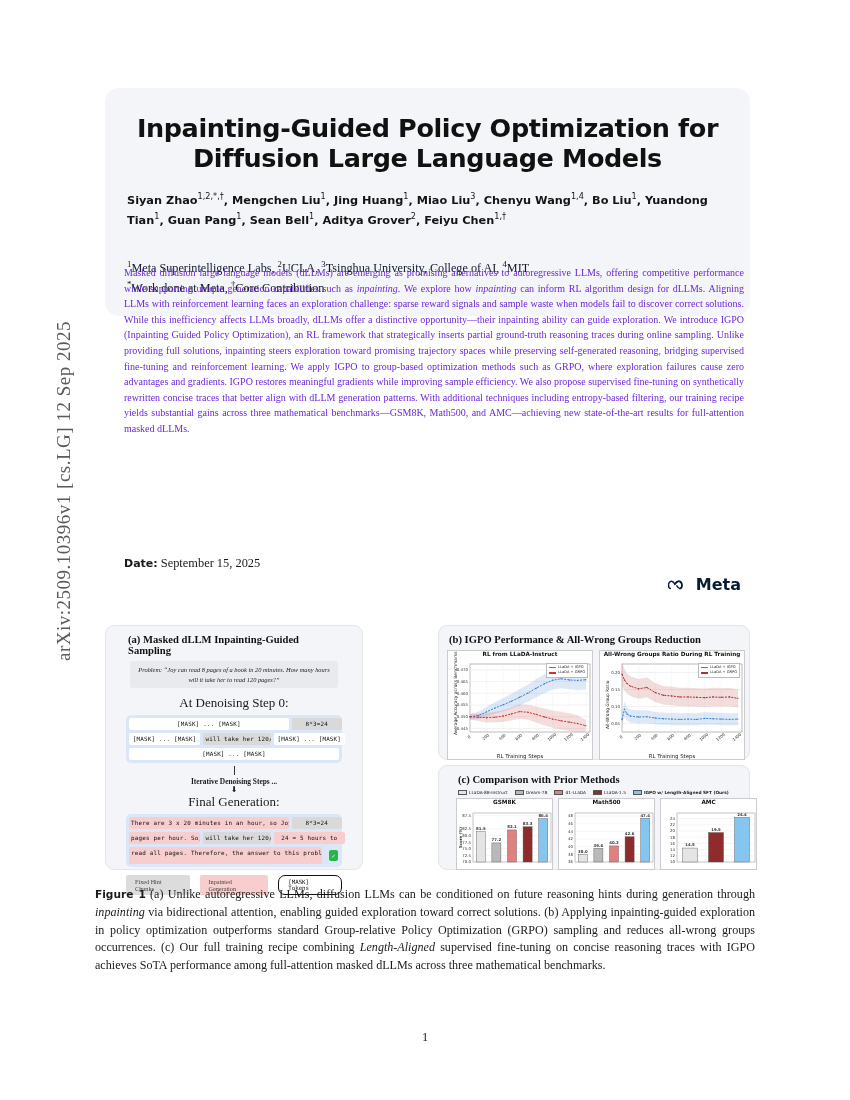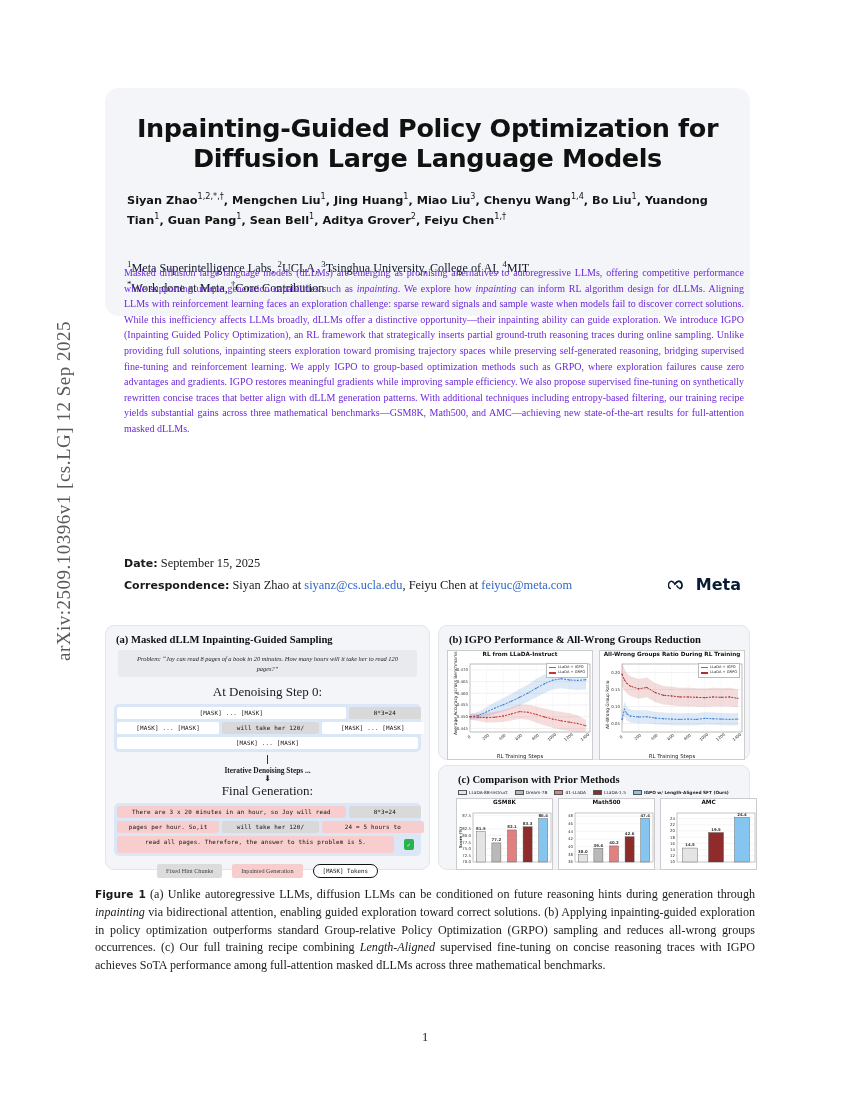--- a/index.html
+++ b/index.html
@@ -66,21 +66,21 @@
     font-family:"DejaVu Sans", sans-serif; font-weight:bold;
     font-size:16px; color:#0a1c33;
   }
 
   
   .figure{ position:absolute; left:105px; top:625px; width:645px; height:245px; }
   .panel{
     position:absolute; background:#f4f5f8; border-radius:9px;
     border:1px solid #e3e5ea;
   }
-  .panel-a{ left:0; top:0; width:325px; height:245px; padding:7px 8px; }
+  .panel-a{ left:0; top:0; width:258px; height:245px; padding:7px 20px; }
   .panel-b{ left:333px; top:0; width:312px; height:135px; padding:7px 8px; }
   .panel-c{ left:333px; top:140px; width:312px; height:105px; padding:7px 17px; }
 
   .panel-title{
     font-family:"Liberation Serif", serif;
     font-weight:bold; font-size:10.6px; color:#111; margin:1px 0 5px 2px;
   }
 
   
   .problem-box{
@@ -183,24 +183,20 @@
   <div class="affil"><sup>1</sup>Meta Superintelligence Labs, <sup>2</sup>UCLA, <sup>3</sup>Tsinghua University, College of AI, <sup>4</sup>MIT</div>
   <div class="affil"><sup>*</sup>Work done at Meta, <sup>†</sup>Core Contribution</div>
 </div>
 
 <div class="abstract">Masked diffusion large language models (dLLMs) are emerging as promising alternatives to autoregressive LLMs, offering competitive performance while supporting unique generation capabilities such as <i>inpainting</i>. We explore how <i>inpainting</i> can inform RL algorithm design for dLLMs. Aligning LLMs with reinforcement learning faces an exploration challenge: sparse reward signals and sample waste when models fail to discover correct solutions. While this inefficiency affects LLMs broadly, dLLMs offer a distinctive opportunity—their inpainting ability can guide exploration. We introduce IGPO (Inpainting Guided Policy Optimization), an RL framework that strategically inserts partial ground-truth reasoning traces during online sampling. Unlike providing full solutions, inpainting steers exploration toward promising trajectory spaces while preserving self-generated reasoning, bridging supervised fine-tuning and reinforcement learning. We apply IGPO to group-based optimization methods such as GRPO, where exploration failures cause zero advantages and gradients. IGPO restores meaningful gradients while improving sample efficiency. We also propose supervised fine-tuning on synthetically rewritten concise traces that better align with dLLM generation patterns. With additional techniques including entropy-based filtering, our training recipe yields substantial gains across three mathematical benchmarks—GSM8K, Math500, and AMC—achieving new state-of-the-art results for full-attention masked dLLMs.</div>
 
 <div class="meta">
   <div>
     <b>Date:</b>
     <span>September 15, 2025</span>
-  </div>
-  <div>
-    <b>Correspondence:</b>
-    <span>Siyan Zhao at </span><a class="maillink" href="#">siyanz@cs.ucla.edu</a><span>, Feiyu Chen at </span><a class="maillink" href="#">feiyuc@meta.com</a>
   </div>
   <div class="meta-logo">
     <svg width="20" height="14" viewBox="0 0 26 16">
       <path d="M3 12.5C1.2 12.5 0.6 10.6 0.6 8.4c0-3 1.6-5.4 3.9-5.4 1.9 0 3.2 1.6 4.5 3.8 1.4-2.2 2.8-3.8 4.8-3.8 2.6 0 4.3 2.5 4.3 5.5 0 2.2-0.8 4-2.6 4-1.6 0-2.7-1.3-4-3.4" fill="none" stroke="#0a1c33" stroke-width="1.9" stroke-linecap="round"></path>
       <path d="M8.9 6.8c1.3-2.2 2.8-3.8 4.8-3.8 2.6 0 4.3 2.5 4.3 5.5 0 2.2-0.8 4-2.6 4" fill="none" stroke="#0a1c33" stroke-width="1.9" stroke-linecap="round"></path>
     </svg>
     <span>Meta</span>
   </div>
 </div>
 

